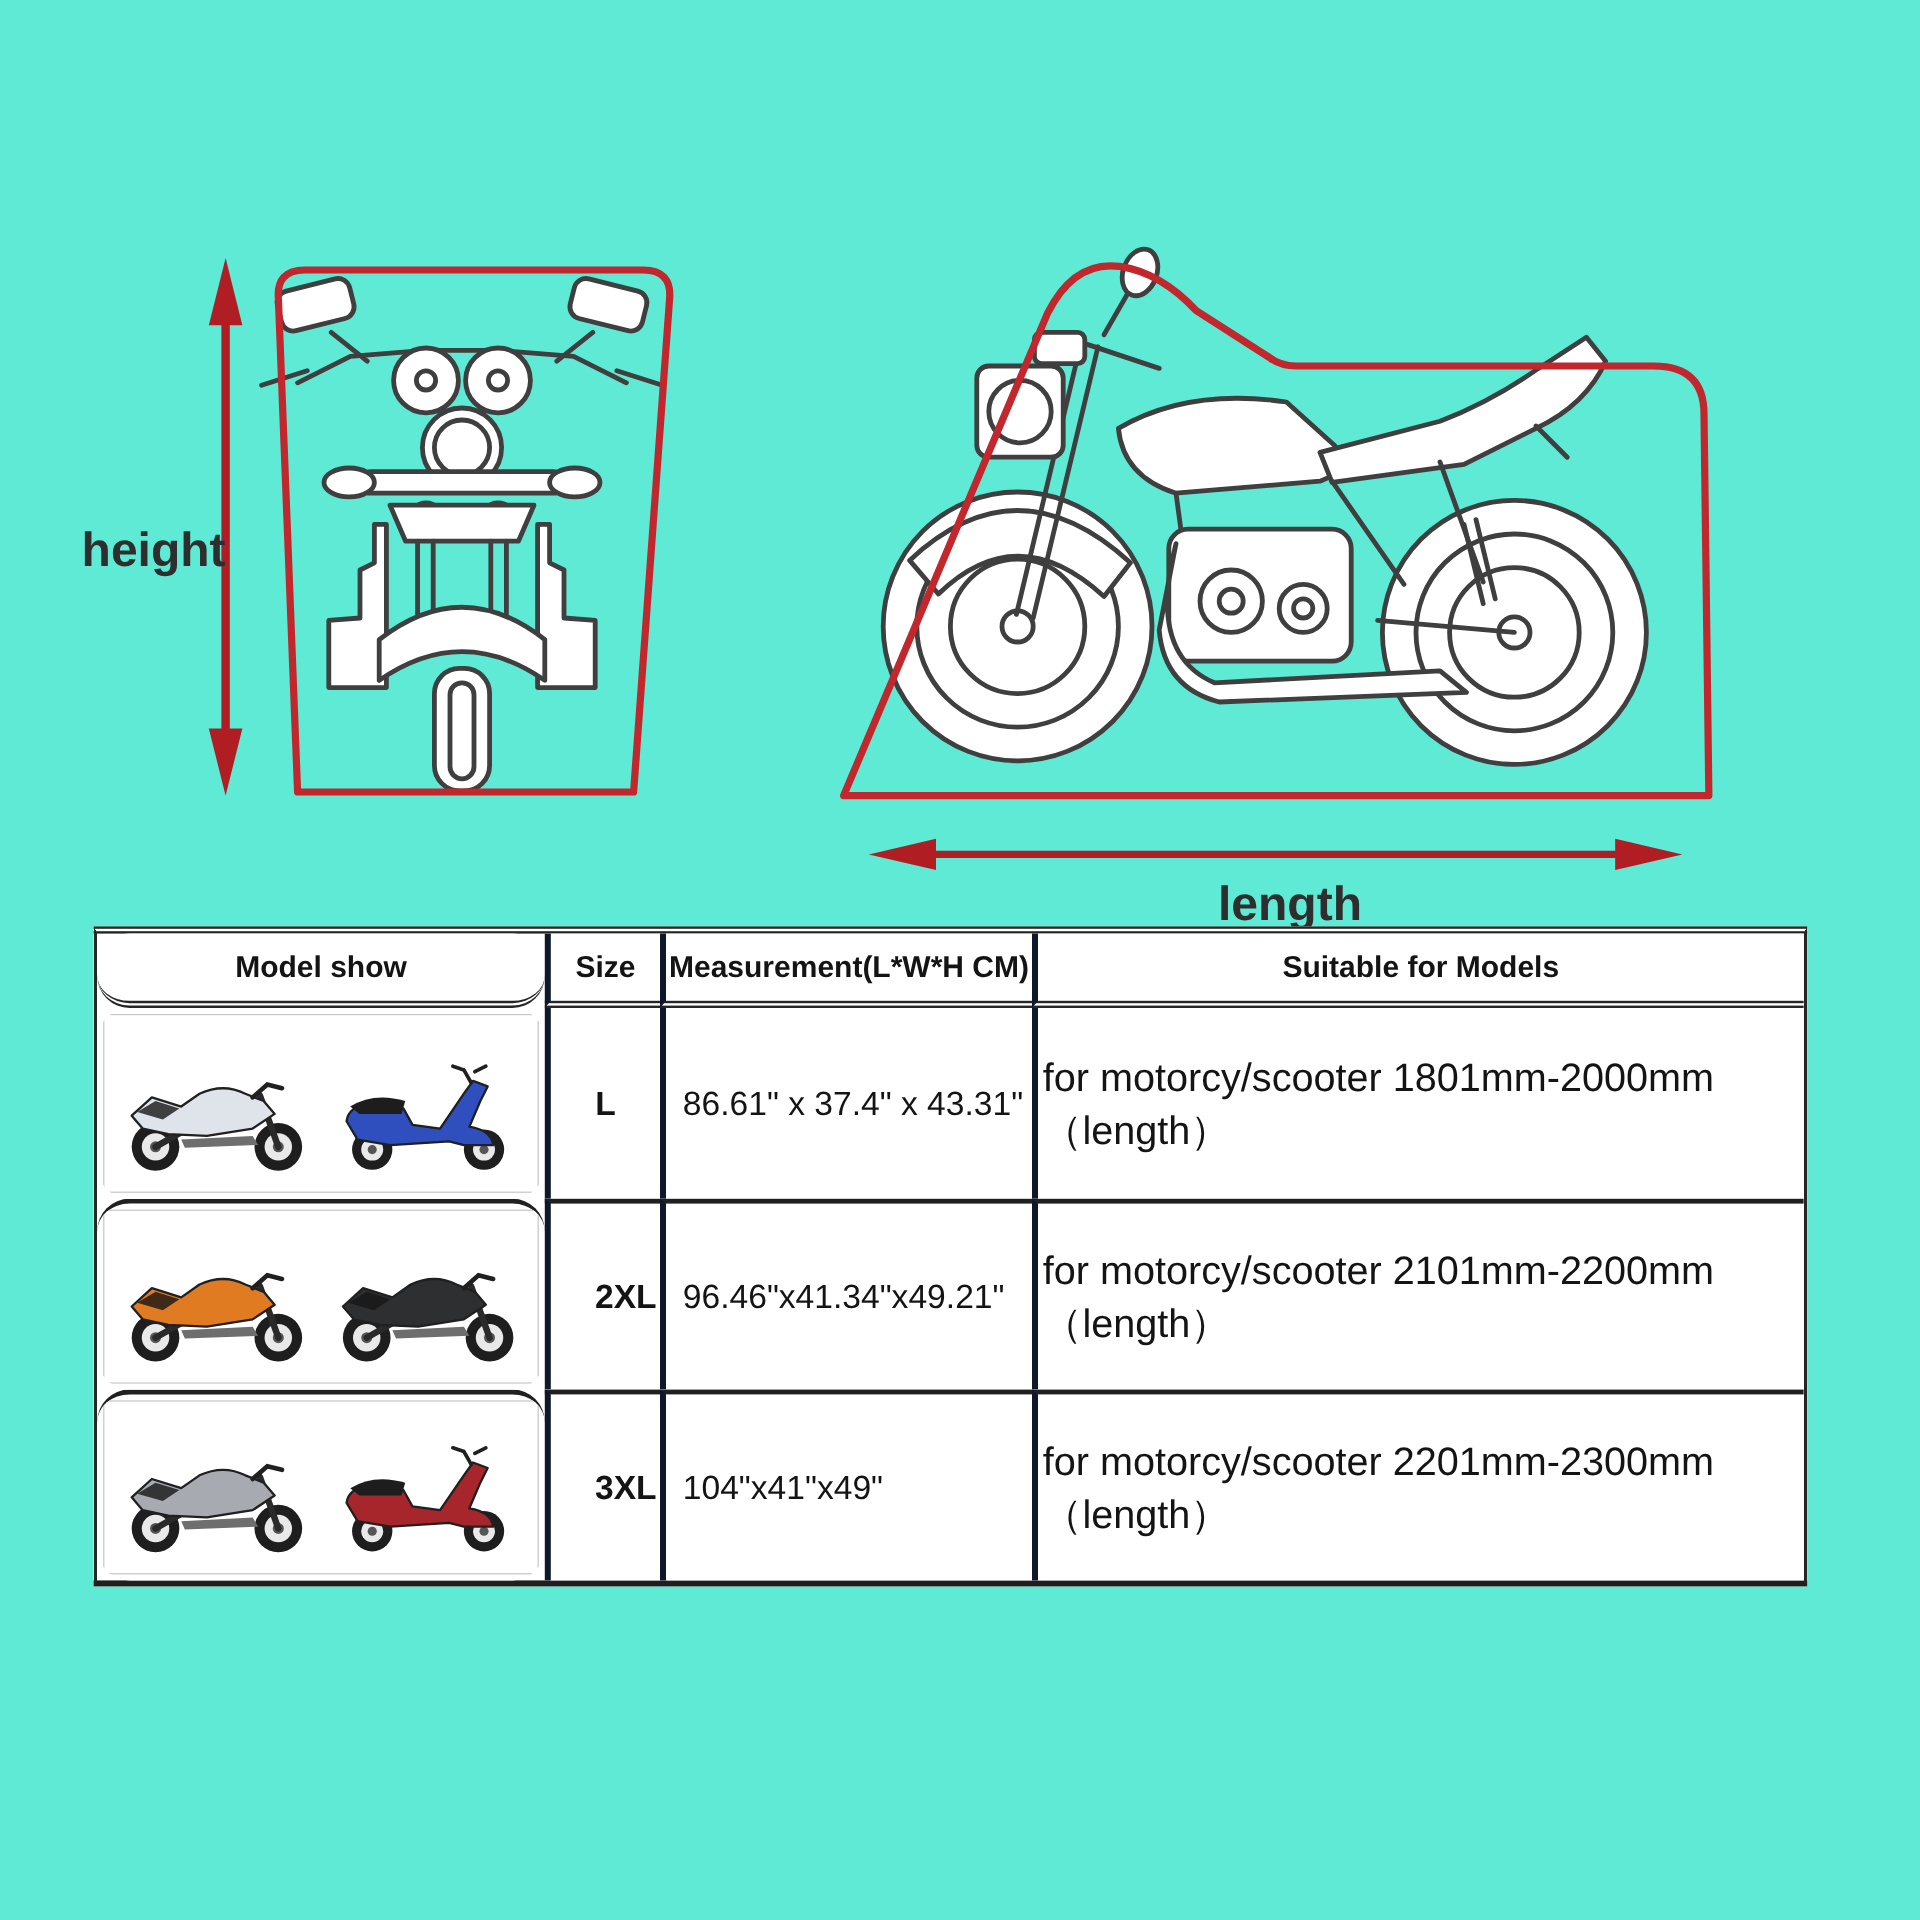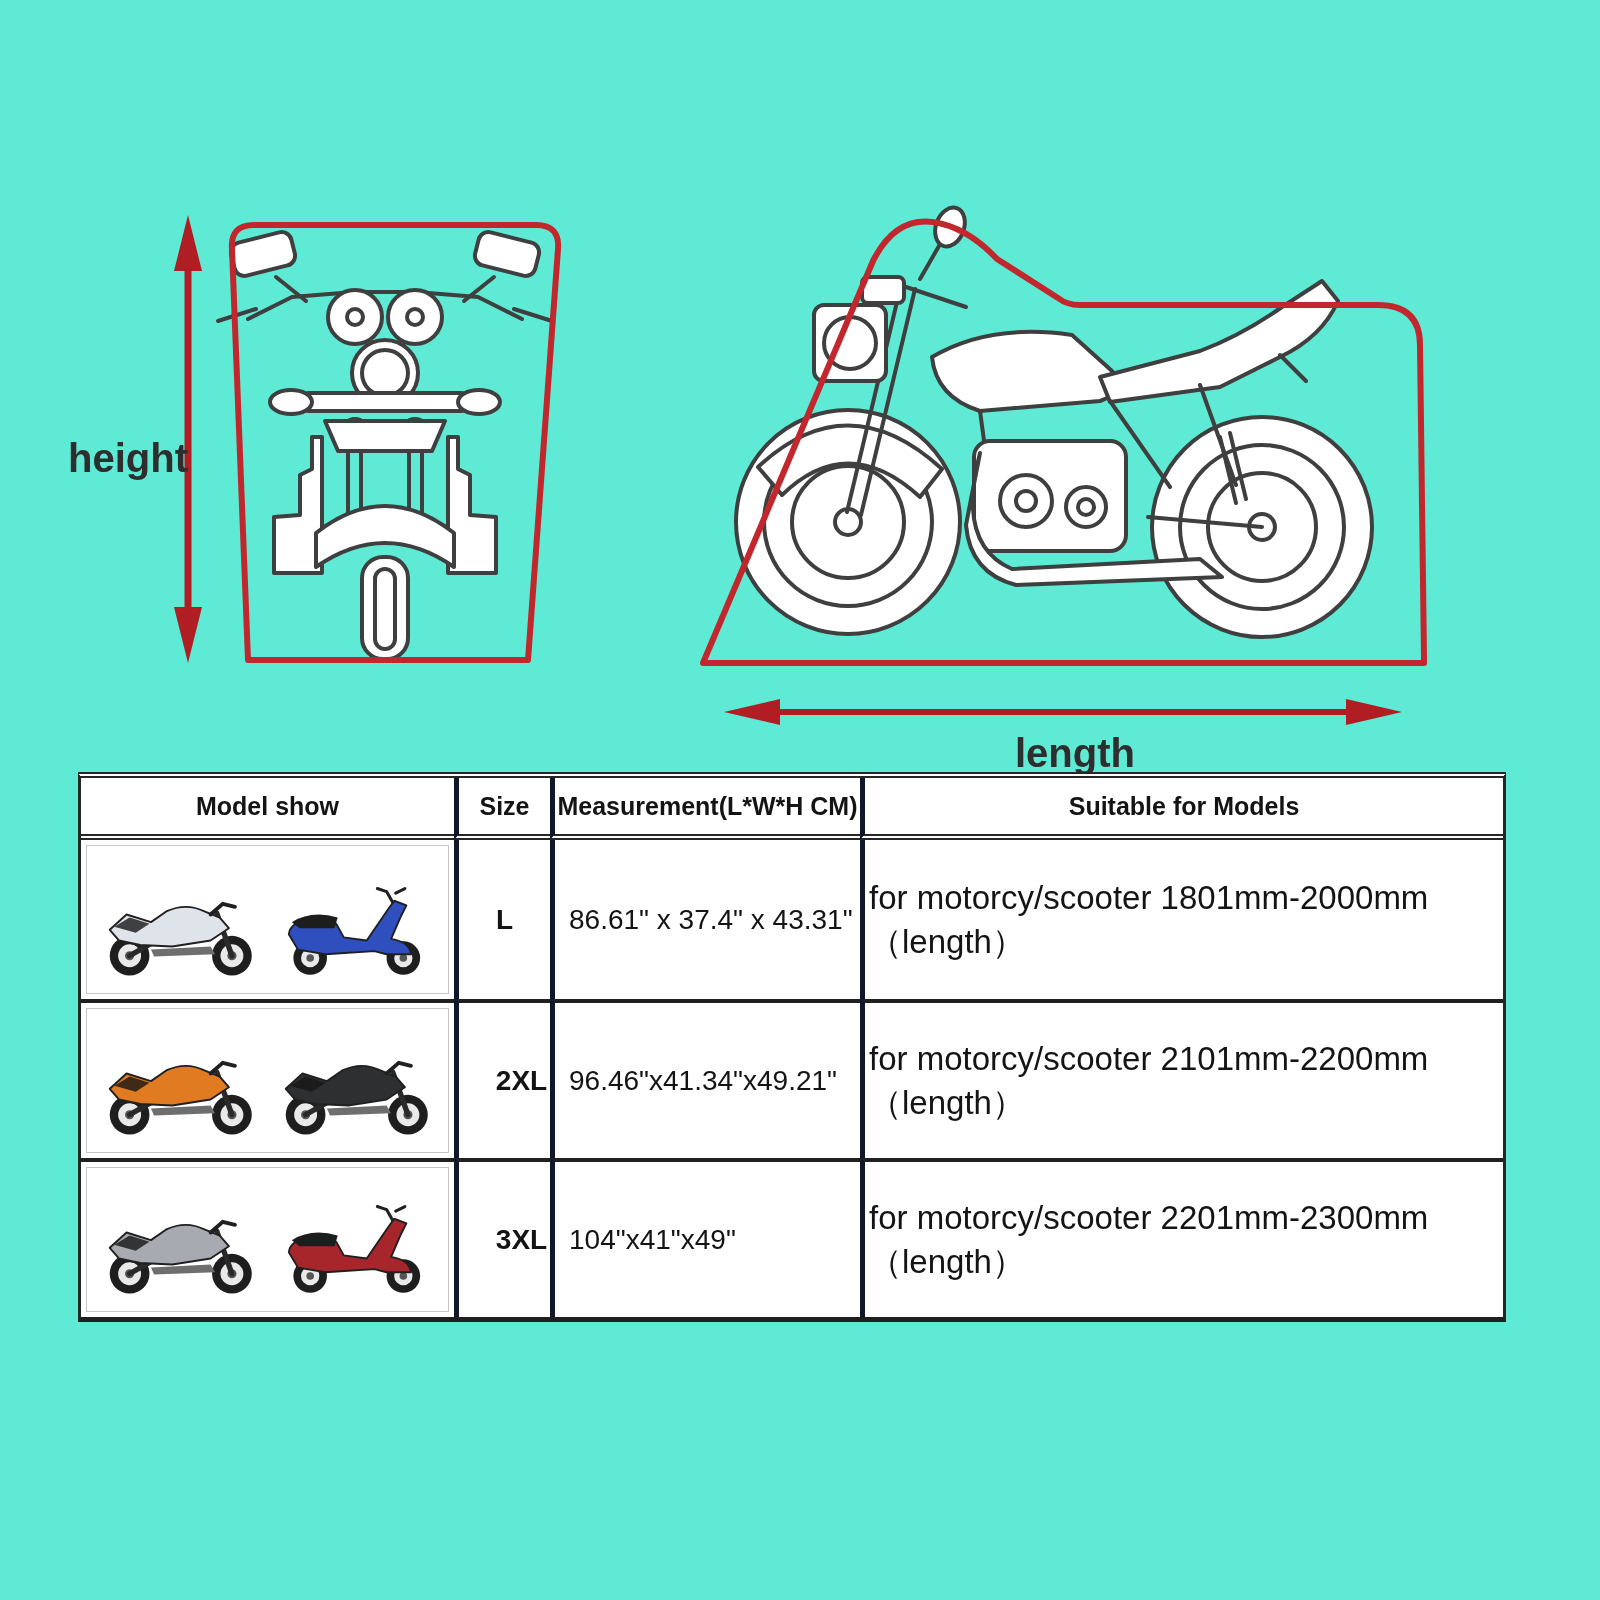--- a/index.html
+++ b/index.html
@@ -19,21 +19,21 @@
   .dim-label{font-weight:bold;font-size:40px;fill:#2e2e2e;}
 
   .size-table{position:absolute;left:78px;top:772px;width:1422px;
       display:grid;grid-template-columns:373px 96px 310px 1fr;
       grid-template-rows:62px 159px 159px 159px;
       border:3px solid #262626;border-top:6px double #262626;border-bottom:5px solid #1f1f1f;
       background:#fff;color:#141414;box-sizing:content-box;}
   .trow{display:contents;}
   .cell{border-left:5px solid #0f172a;display:flex;align-items:center;justify-content:center;
         box-sizing:border-box;background:#fff;overflow:hidden;}
-  .cell.c0{border-left:none;}
+  .cell.c0{border-left:none;border-radius:27px;}
   .hcell{font-weight:bold;font-size:25px;border-bottom:6px double #262626;}
   .r2 .cell,.r3 .cell{border-top:4px solid #202020;padding-left:34px;}
   .cell.model{padding:5px;}
   .photo-box{width:100%;height:100%;border:1px solid #c6c6c6;background:#fff;
         display:flex;align-items:flex-end;justify-content:center;gap:8px;
         padding:6px 6px 10px 6px;box-sizing:border-box;}
   .bike{width:168px;height:108px;flex:0 0 auto;}
   .cell.size{font-weight:bold;font-size:28px;}
   .cell.meas{font-size:28px;justify-content:flex-start;padding-left:14px;white-space:nowrap;}
   .cell.suit{font-size:33px;justify-content:flex-start;padding-left:4px;line-height:1.32;}

